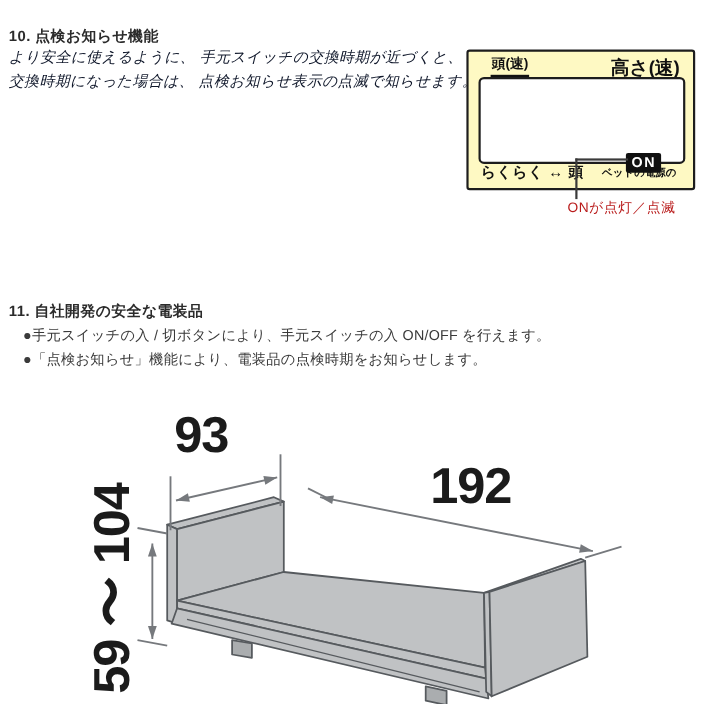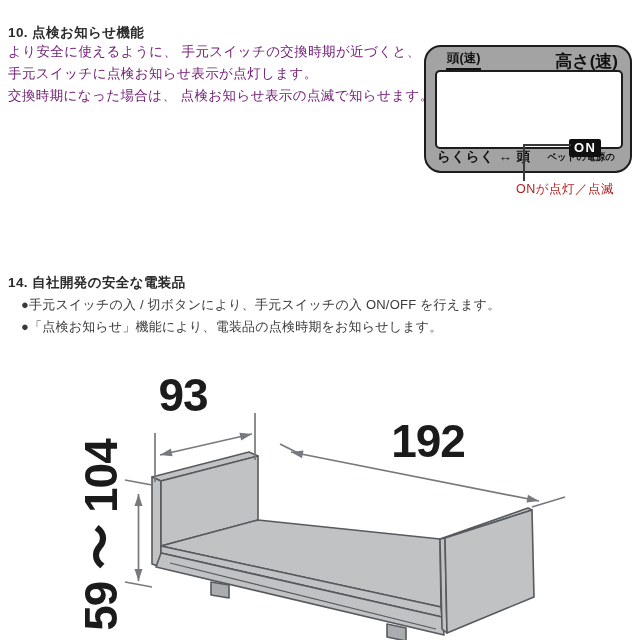--- a/index.html
+++ b/index.html
@@ -3,26 +3,26 @@
 <meta charset="utf-8">
 <style>
   html,body{margin:0;padding:0;background:#ffffff;}
   .page{
     position:relative;width:640px;height:640px;overflow:hidden;background:#ffffff;
     font-family:"Liberation Sans","DejaVu Sans",sans-serif;color:#333333;margin-top:18px;
   }
   .abs{position:absolute;}
   
   .sec-title{font-size:13.5px;font-weight:bold;color:#2b2b2b;letter-spacing:.4px;white-space:nowrap;}
-  .body-line{font-size:13.5px;color:#701a75;letter-spacing:.4px;white-space:nowrap;line-height:22px;}
+  .body-line{font-size:13.5px;color:#0f172a;letter-spacing:.4px;white-space:nowrap;line-height:22px;font-style:italic;}
   .bullet-line{font-size:13px;color:#3a3a3a;letter-spacing:.2px;white-space:nowrap;line-height:21.5px;}
   
   .remote{
     left:424px;top:27px;width:208px;height:128px;
-    border:2.5px solid #1d1d1d;border-radius:17px;background:#a3a3a3;box-sizing:border-box;
+    border:2.5px solid #1d1d1d;border-radius:3px;background:#fef9c3;box-sizing:border-box;
   }
   .remote-screen{
     left:9px;top:23px;width:188px;height:79px;
     border:2px solid #1d1d1d;border-radius:5px;box-sizing:border-box;background:#ffffff;
   }
   .remote-lbl{font-weight:bold;color:#111;white-space:nowrap;}
   .lbl-head{left:20px;top:3px;font-size:12.5px;border-bottom:2px solid #111;padding:0 1px 1px 1px;}
   .lbl-height{right:11px;top:3px;font-size:17px;border-bottom:2px solid #111;padding:0 1px 1px 1px;text-align:right;}
   .lbl-rakuraku{left:11px;bottom:5px;font-size:13.5px;letter-spacing:.5px;}
   .lbl-tenken{right:15px;bottom:7px;font-size:9.5px;}
@@ -42,37 +42,36 @@
   }
 </style>
 </head>
 <body>
 
 <div class="page">
 
   <div class="abs sec-title" style="left:8px;top:6px">10. 点検お知らせ機能</div>
   <div class="abs" style="left:8px;top:23px">
     <div class="body-line">より安全に使えるように、 手元スイッチの交換時期が近づくと、</div>
-    <div class="body-line">手元スイッチに点検お知らせ表示が点灯します。</div>
     <div class="body-line">交換時期になった場合は、 点検お知らせ表示の点滅で知らせます。</div>
   </div>
 
   <div class="abs remote">
     <div class="abs remote-lbl lbl-head">頭(速)</div>
     <div class="abs remote-lbl lbl-height">高さ(速)</div>
     <div class="abs remote-screen"></div>
     <div class="abs on-badge">ON</div>
     <div class="abs remote-lbl lbl-rakuraku">らくらく ↔ 頭</div>
     <div class="abs remote-lbl lbl-tenken">ベッドの電源の</div>
   </div>
   <div class="abs leader-h"></div>
   <div class="abs leader-v"></div>
   <div class="abs on-caption">ONが点灯／点滅</div>
 
-  <div class="abs sec-title" style="left:8px;top:256px">14. 自社開発の安全な電装品</div>
+  <div class="abs sec-title" style="left:8px;top:256px">11. 自社開発の安全な電装品</div>
   <div class="abs" style="left:21px;top:276px">
     <div class="bullet-line">●手元スイッチの入 / 切ボタンにより、手元スイッチの入 ON/OFF を行えます。</div>
     <div class="bullet-line">●「点検お知らせ」機能により、電装品の点検時期をお知らせします。</div>
   </div>
 
   <svg class="abs" style="left:0;top:0" width="640" height="640" viewBox="0 0 640 640">
     <defs>
       <marker id="ah" markerUnits="userSpaceOnUse" markerWidth="14" markerHeight="10" viewBox="0 0 14 10" refX="13" refY="5" orient="auto-start-reverse">
         <path d="M1,1 L13,5 L1,9 Z" fill="#76797d"></path>
       </marker>

